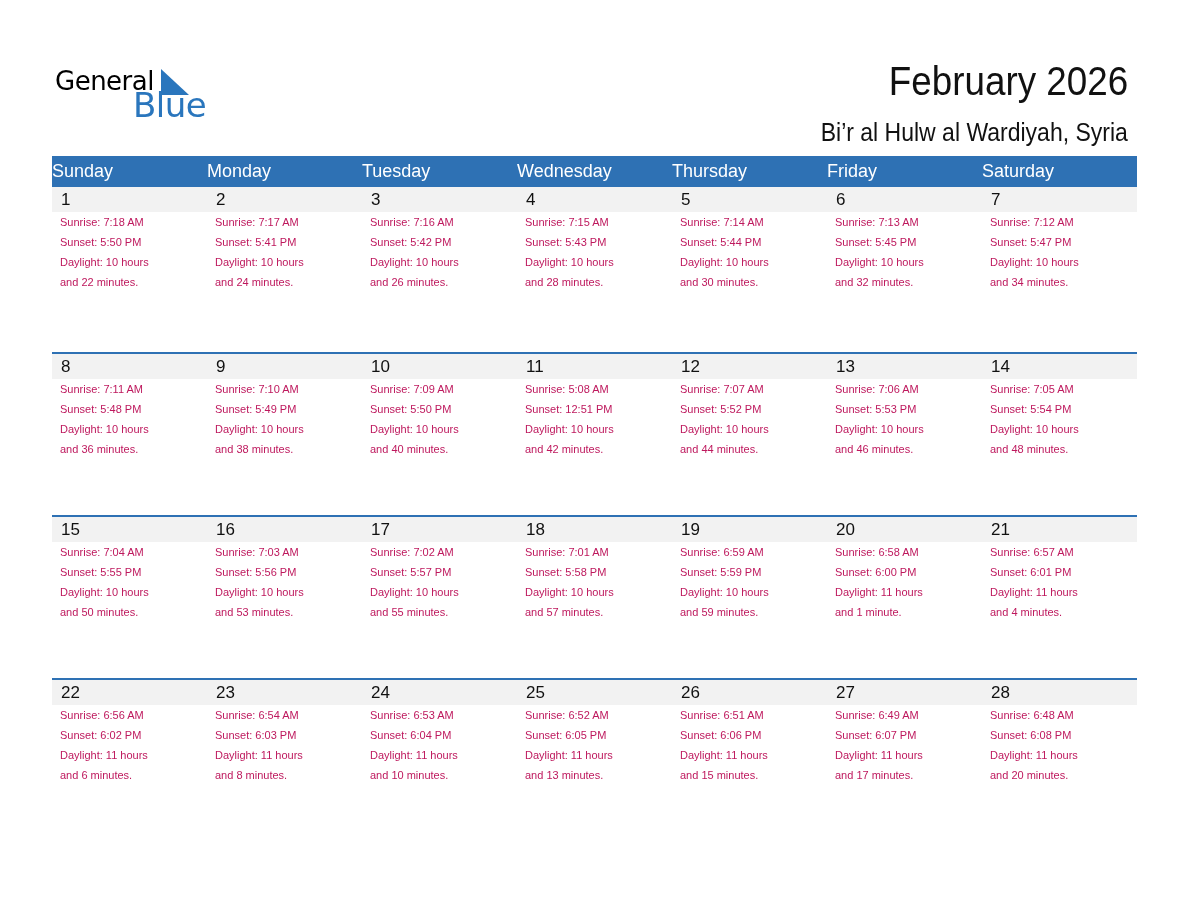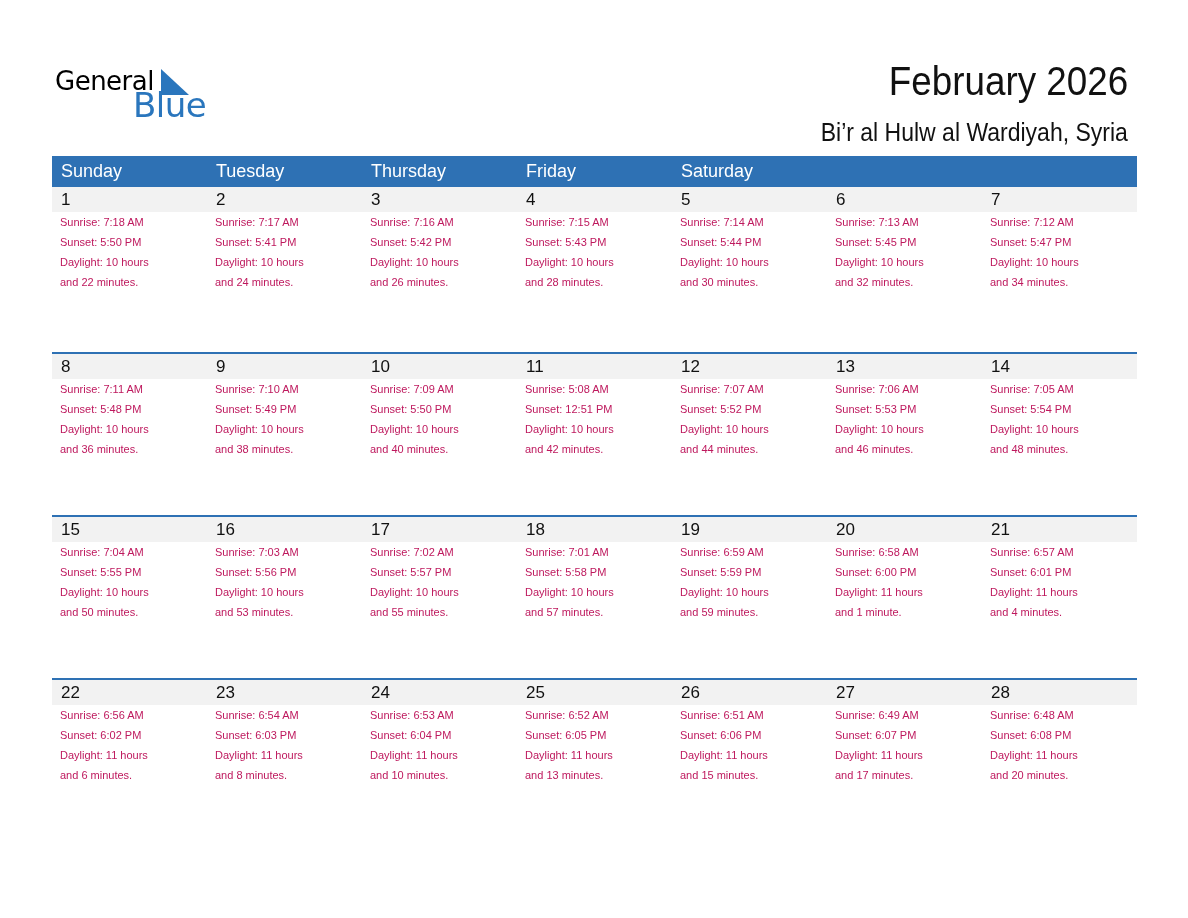--- a/index.html
+++ b/index.html
@@ -5,21 +5,21 @@
   html, body { margin: 0; padding: 0; background: #ffffff; }
   body { width: 1188px; height: 918px; position: relative; font-family: "Liberation Sans", sans-serif; color: #111; overflow: hidden; }
   .logo { position: absolute; left: 55px; top: 64px; width: 150px; height: 56px; }
   .logo .general { position: absolute; left: 0; top: 0; font-family: "DejaVu Sans", sans-serif; font-size: 26px; color: #000000; letter-spacing: -0.5px; line-height: 34px; }
   .logo .blue { position: absolute; left: 78px; top: 24px; font-family: "DejaVu Sans", sans-serif; font-size: 34px; color: #2a76bd; letter-spacing: -0.5px; line-height: 34px; }
   .logo .tri { position: absolute; left: 106px; top: 5px; width: 0; height: 0; border-left: 28px solid transparent; border-bottom: 26px solid #2a76bd; transform: scaleX(-1); }
   .title { position: absolute; right: 60px; top: 56px; font-size: 40px; line-height: 50px; color: #111; transform: scaleX(0.92); transform-origin: right center; }
   .subtitle { position: absolute; right: 60px; top: 116px; font-size: 25px; line-height: 32px; color: #111; transform: scaleX(0.92); transform-origin: right center; }
   .grid { position: absolute; left: 52px; top: 156px; width: 1085px; }
   .header { display: flex; background: #2e71b4; height: 31px; }
-  .header .hd { width: 155px; color: #fff; font-size: 18px; line-height: 31px; padding-left: 9px; box-sizing: border-box; transform-origin: left center; }
+  .header .hd { width: 155px; color: #fff; font-size: 18px; line-height: 31px; box-sizing: border-box; transform-origin: left center; }
   .week { border-top: 2px solid #2e71b4; height: 163px; box-sizing: border-box; }
   .week.first { border-top: none; height: 165px; }
   .dayrow { display: flex; background: #f2f2f2; height: 25px; }
   .dayrow .dn { width: 155px; font-size: 17px; line-height: 25px; padding-left: 9px; box-sizing: border-box; color: #111; }
   .inforow { display: flex; }
   .cell { width: 155px; padding-left: 8px; box-sizing: border-box; font-size: 11px; line-height: 20px; color: #be185d; }
   .cell div { white-space: nowrap; }
 </style>
 </head>
 <body>
@@ -29,21 +29,23 @@
   <span class="tri"></span>
   <span class="blue">Blue</span>
 </div>
 
 <div class="title">February 2026</div>
 <div class="subtitle">Bi’r al Hulw al Wardiyah, Syria</div>
 
 <div class="grid">
   <div class="header">
     <div class="hd">Sunday</div>
+    <div class="hd">Monday</div>
     <div class="hd">Tuesday</div>
+    <div class="hd">Wednesday</div>
     <div class="hd">Thursday</div>
     <div class="hd">Friday</div>
     <div class="hd">Saturday</div>
   </div>
   <div id="weeks-container">
       <div class="week first">
         <div class="dayrow">
           <div class="dn">1</div>
           <div class="dn">2</div>
           <div class="dn">3</div>

